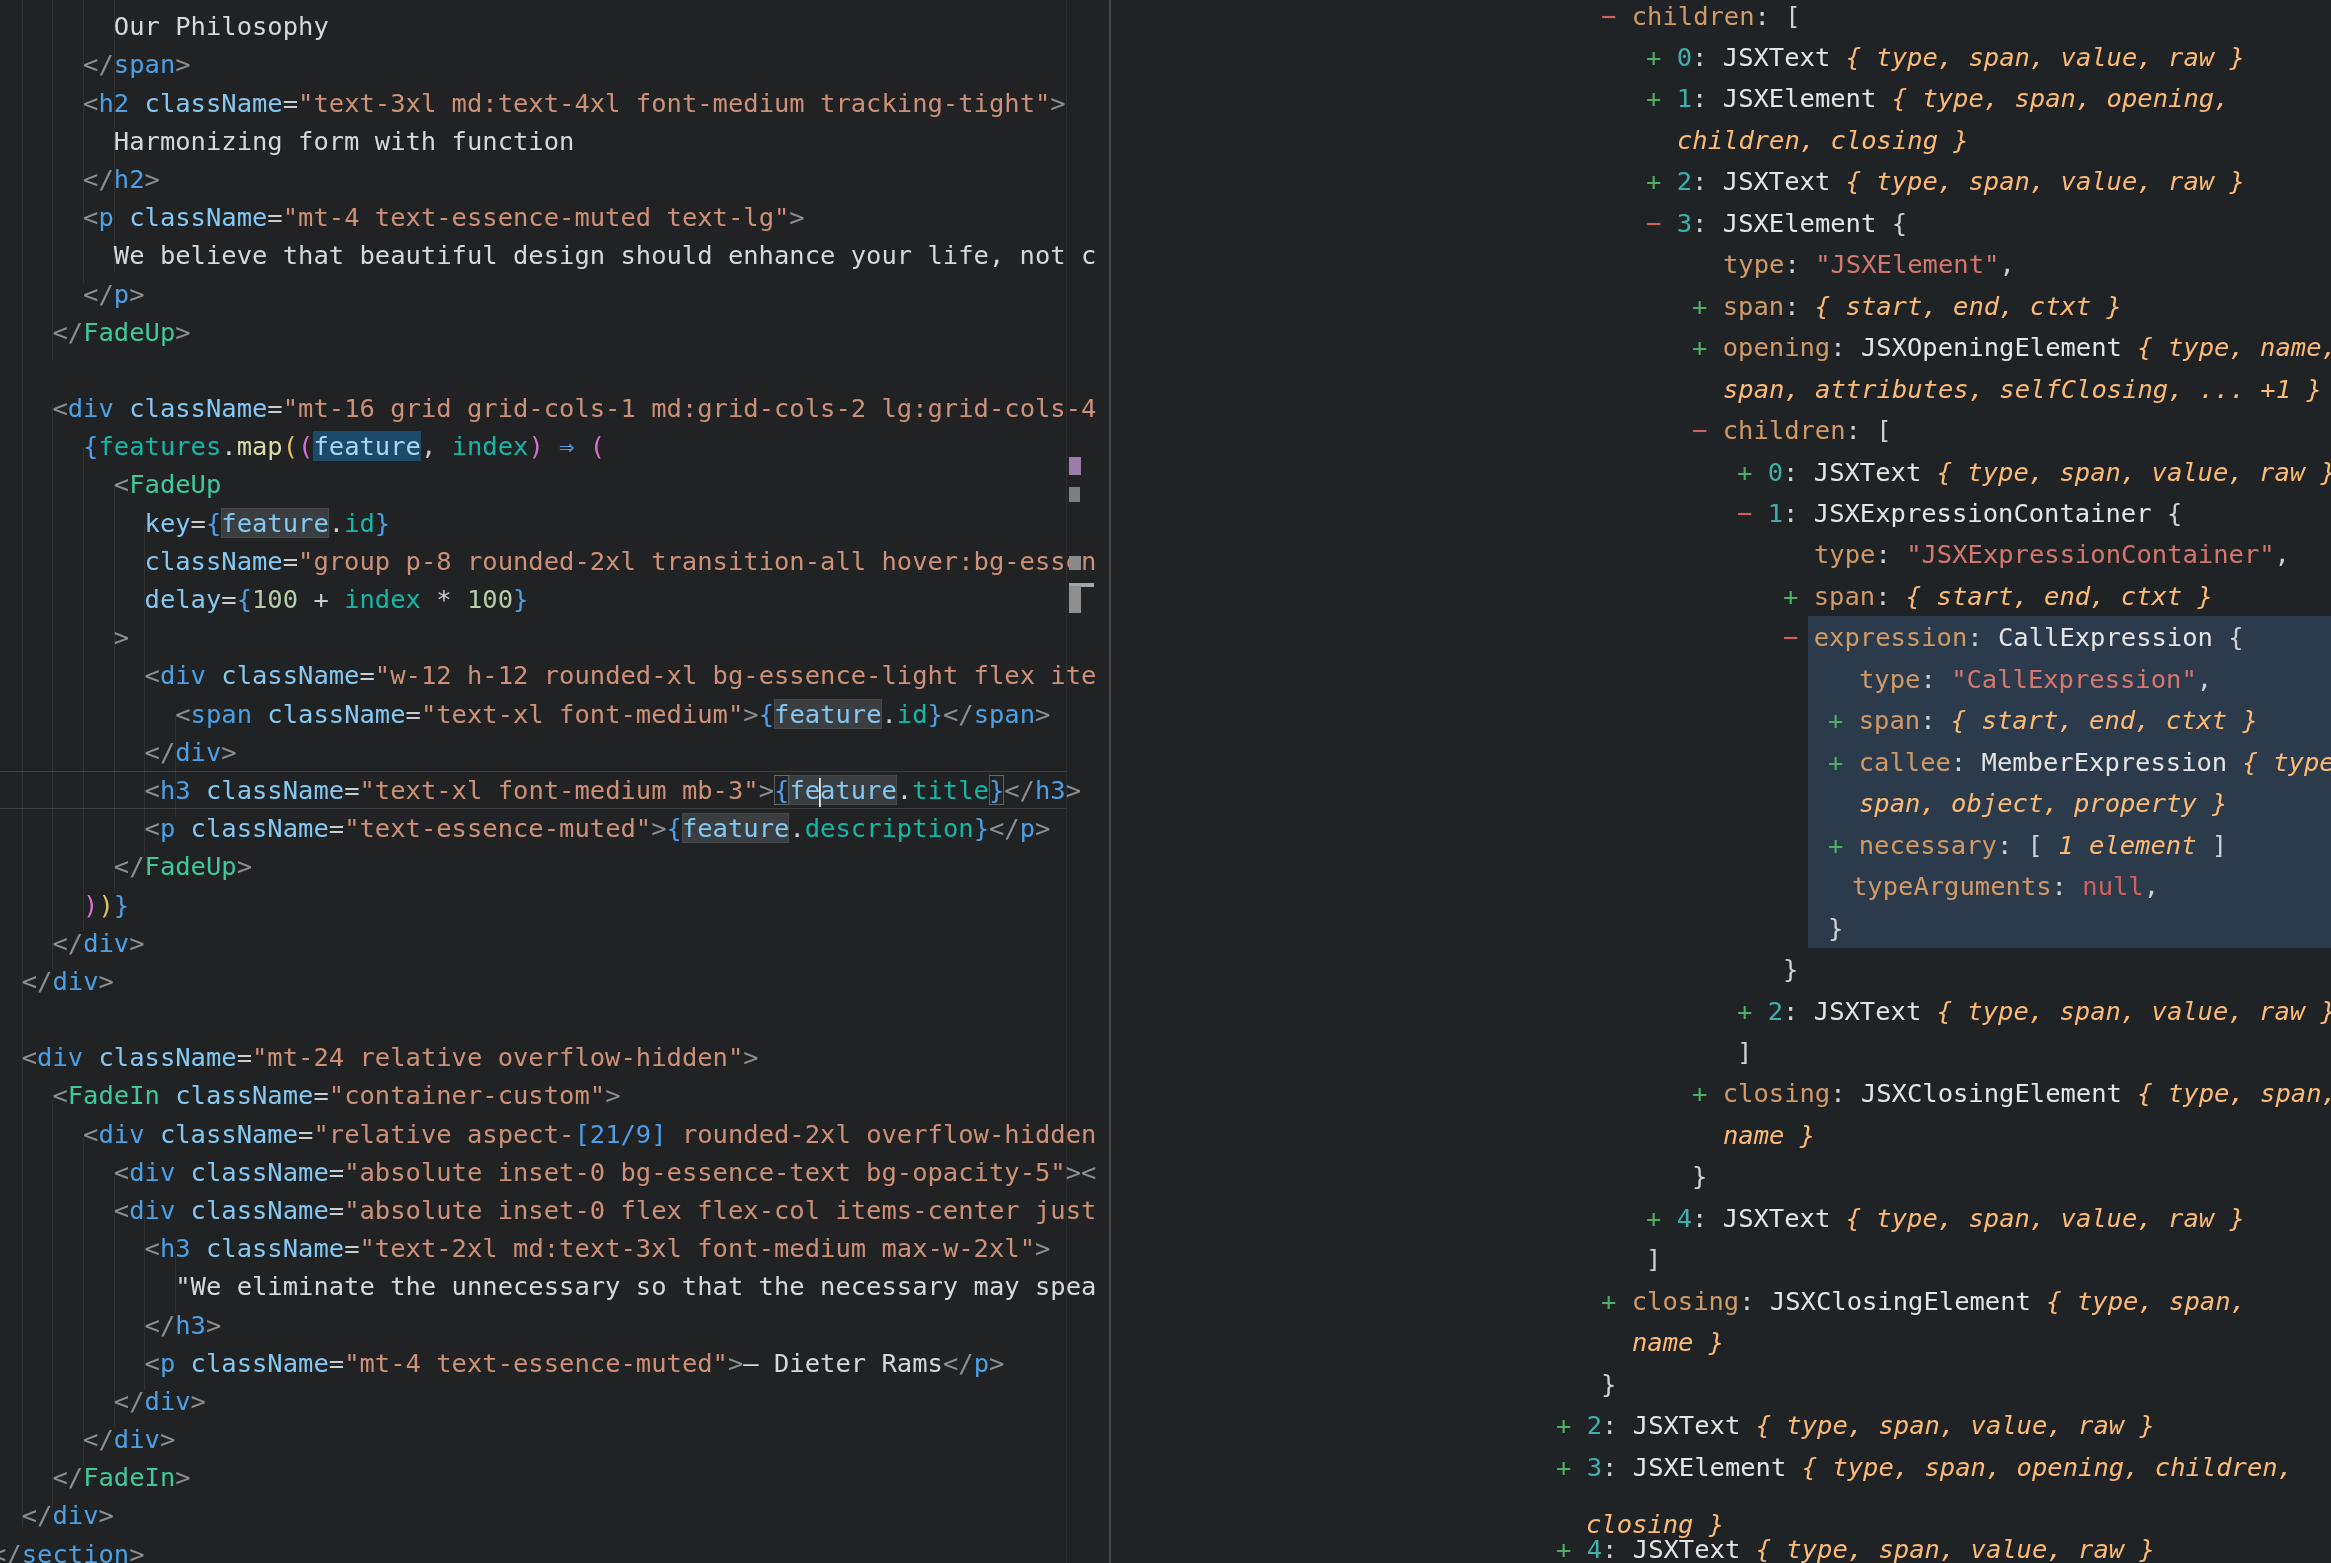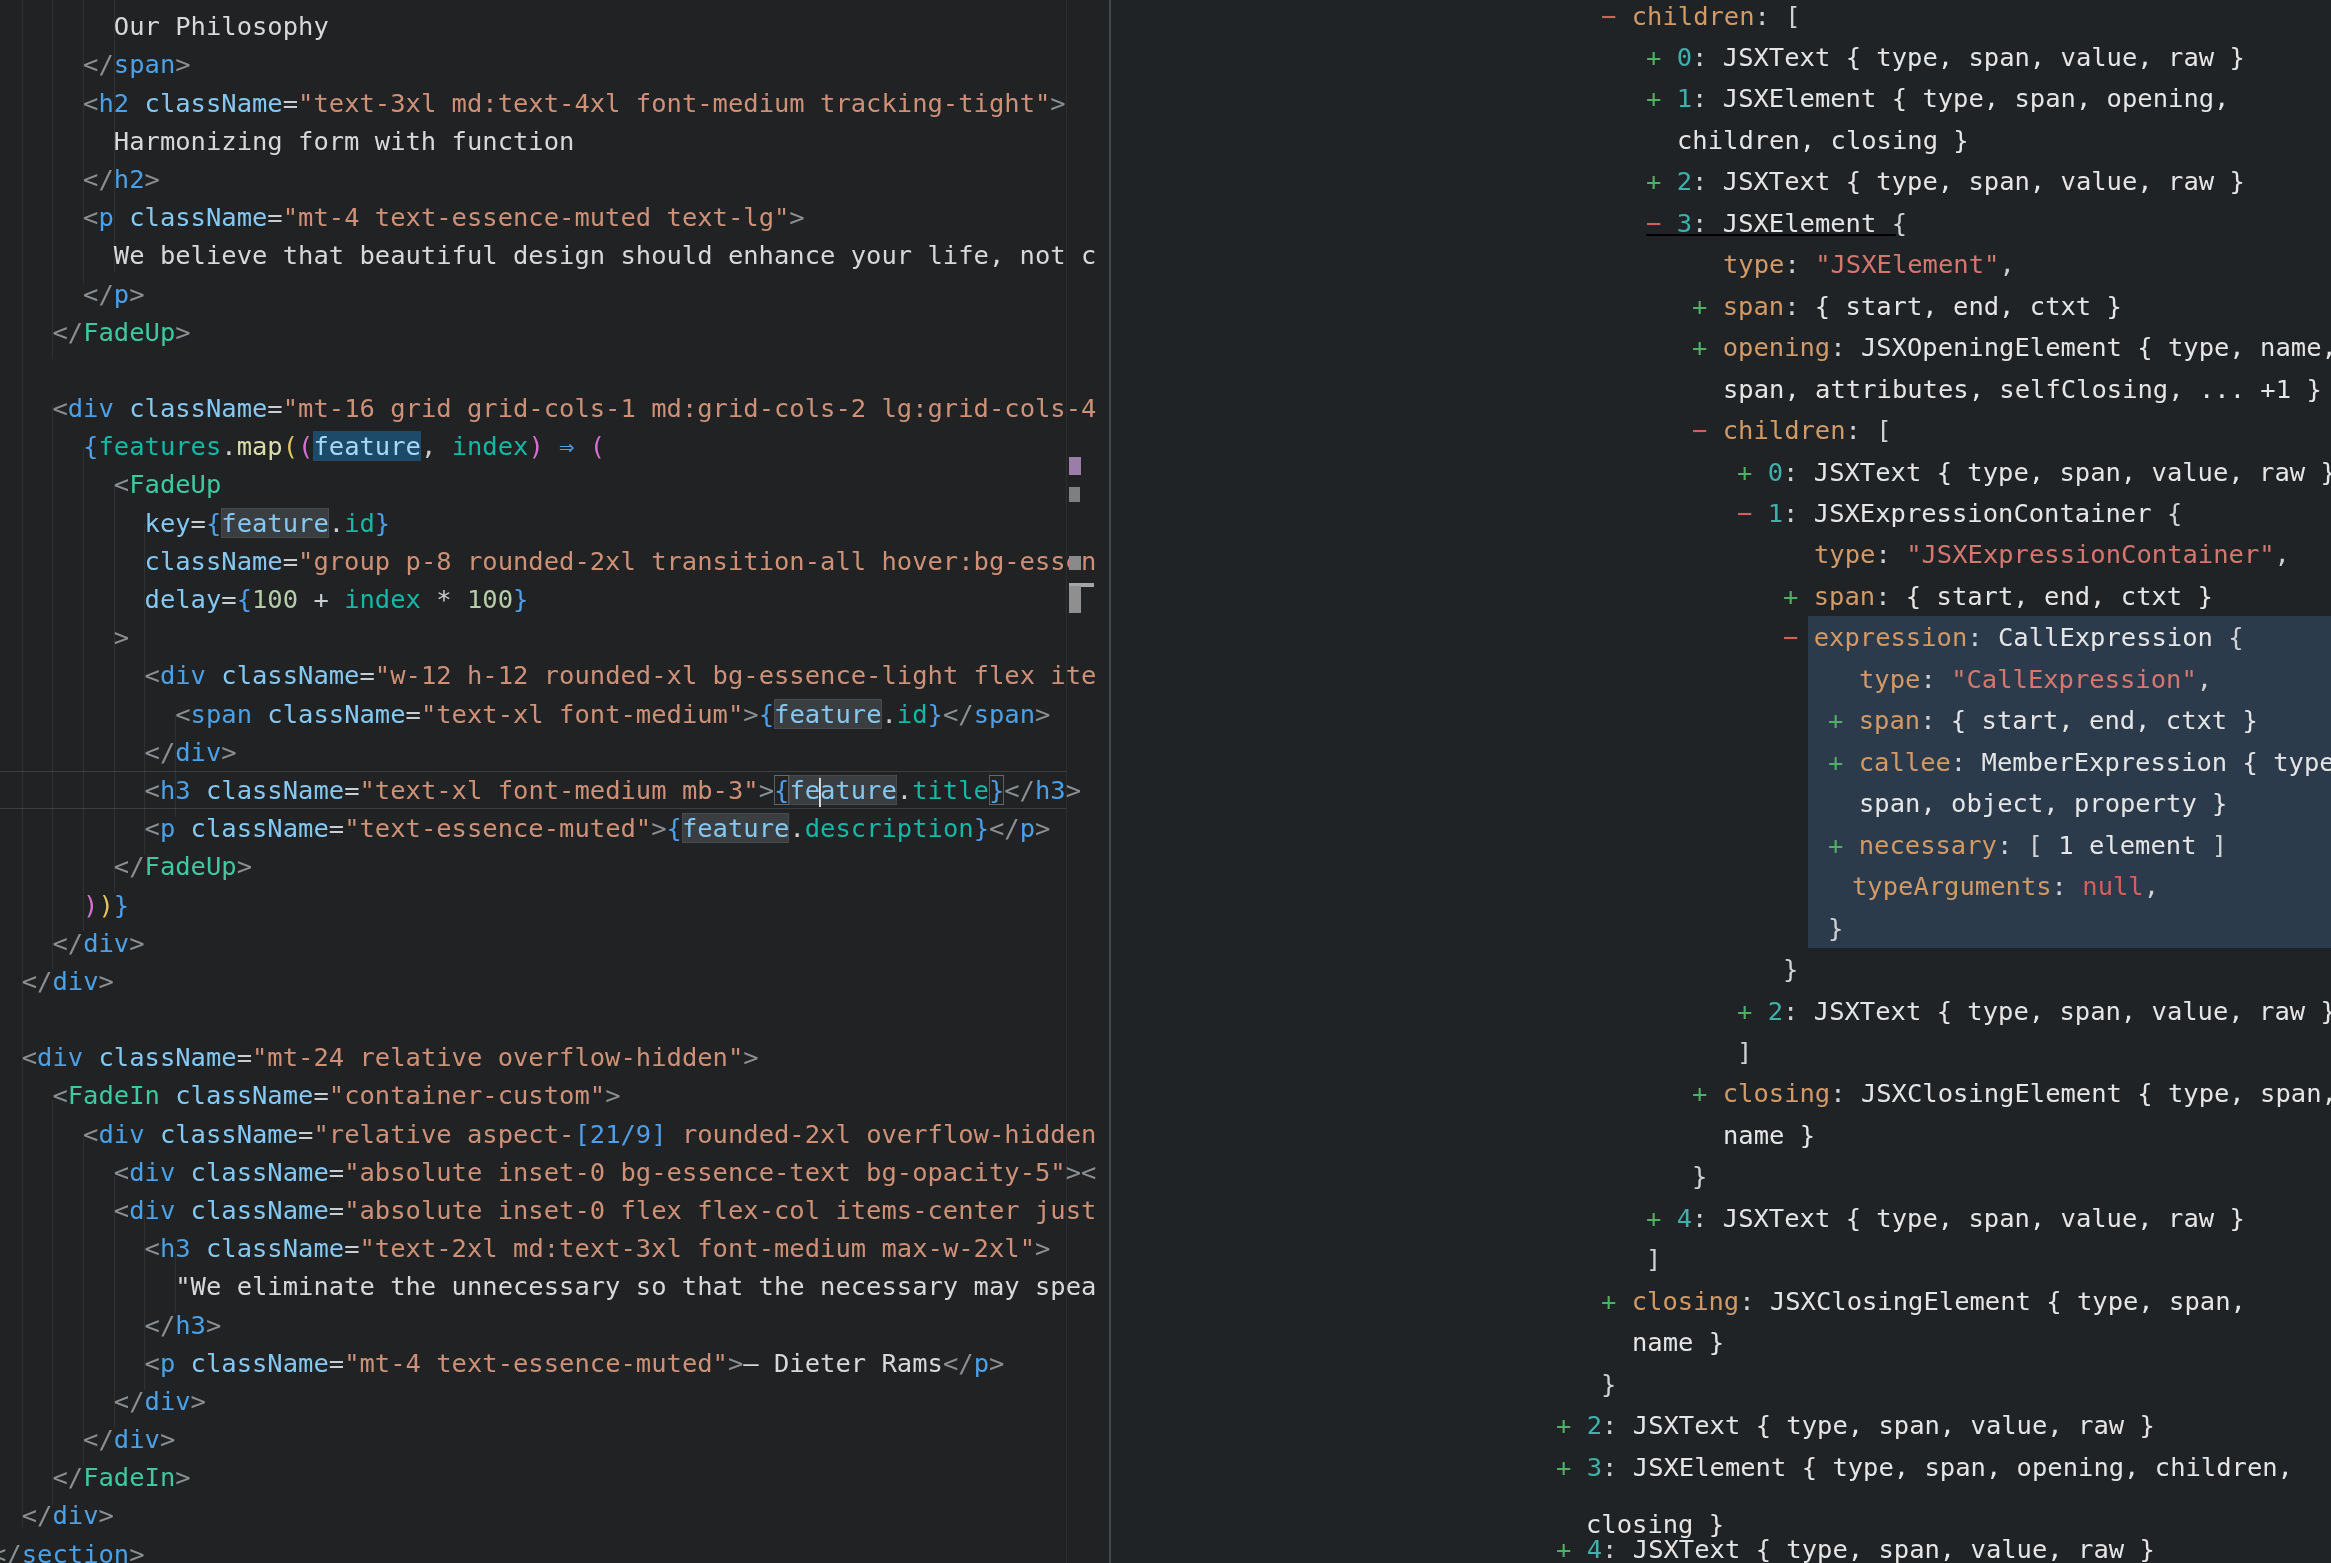--- a/index.html
+++ b/index.html
@@ -42,21 +42,21 @@
   
   #right-panel{position:absolute;left:1111px;top:0;width:1220px;height:1564px;overflow:hidden;background:#202326;}
   #ast-highlight{position:absolute;background:#2c3b4b;}
   .ast-row{position:absolute;height:42px;line-height:42px;white-space:pre;font-size:25.5px;}
   .a-m{color:#d2605c}
   .a-p{color:#4fb065}
   .a-idx{color:#3fb0ac}
   .a-key{color:#d19a66}
   .a-pun{color:#cfd1d3}
   .a-typ{color:#e5e5e5}
-  .a-fld{color:#e5e5e5;}
+  .a-fld{color:#fdba74;font-style:italic}
   .a-str{color:#d4776e}
   .a-nul{color:#d2605c}
 </style>
 </head>
 <body>
 
 <div id="stage">
 
   <div id="left-panel">
     <div id="guides">
@@ -132,21 +132,21 @@
   <div id="divider"></div>
 
   <div id="right-panel">
     <div id="ast-highlight" style="left: 697px; top: 616px; height: 332px; width: 523px;"></div>
     <div id="ast-rows">
         <div class="ast-row" style="top: -5.5px; left: 490px;"><span class="a-m">− </span><span class="a-key">children</span><span class="a-pun">: [</span></div>
         <div class="ast-row" style="top: 36px; left: 535px;"><span class="a-p">+ </span><span class="a-idx">0</span><span class="a-pun">: </span><span class="a-typ">JSXText </span><span class="a-fld">{ type, span, value, raw }</span></div>
         <div class="ast-row" style="top: 77px; left: 535px;"><span class="a-p">+ </span><span class="a-idx">1</span><span class="a-pun">: </span><span class="a-typ">JSXElement </span><span class="a-fld">{ type, span, opening,</span></div>
         <div class="ast-row" style="top: 119px; left: 566px;"><span class="a-fld">children, closing }</span></div>
         <div class="ast-row" style="top: 160px; left: 535px;"><span class="a-p">+ </span><span class="a-idx">2</span><span class="a-pun">: </span><span class="a-typ">JSXText </span><span class="a-fld">{ type, span, value, raw }</span></div>
-        <div class="ast-row" style="top: 202px; left: 535px; text-decoration: underline;"><span class="a-m">− </span><span class="a-idx">3</span><span class="a-pun">: </span><span class="a-typ">JSXElement </span><span class="a-pun">{</span></div>
+        <div class="ast-row" style="top: 202px; left: 535px;"><span class="a-m">− </span><span class="a-idx">3</span><span class="a-pun">: </span><span class="a-typ">JSXElement </span><span class="a-pun">{</span></div>
         <div class="ast-row" style="top: 243px; left: 612px;"><span class="a-key">type</span><span class="a-pun">: </span><span class="a-str">"JSXElement"</span><span class="a-pun">,</span></div>
         <div class="ast-row" style="top: 285px; left: 581px;"><span class="a-p">+ </span><span class="a-key">span</span><span class="a-pun">: </span><span class="a-fld">{ start, end, ctxt }</span></div>
         <div class="ast-row" style="top: 326px; left: 581px;"><span class="a-p">+ </span><span class="a-key">opening</span><span class="a-pun">: </span><span class="a-typ">JSXOpeningElement </span><span class="a-fld">{ type, name,</span></div>
         <div class="ast-row" style="top: 368px; left: 612px;"><span class="a-fld">span, attributes, selfClosing, ... +1 }</span></div>
         <div class="ast-row" style="top: 409px; left: 581px;"><span class="a-m">− </span><span class="a-key">children</span><span class="a-pun">: [</span></div>
         <div class="ast-row" style="top: 451px; left: 626px;"><span class="a-p">+ </span><span class="a-idx">0</span><span class="a-pun">: </span><span class="a-typ">JSXText </span><span class="a-fld">{ type, span, value, raw }</span></div>
         <div class="ast-row" style="top: 492px; left: 626px;"><span class="a-m">− </span><span class="a-idx">1</span><span class="a-pun">: </span><span class="a-typ">JSXExpressionContainer </span><span class="a-pun">{</span></div>
         <div class="ast-row" style="top: 533px; left: 703px;"><span class="a-key">type</span><span class="a-pun">: </span><span class="a-str">"JSXExpressionContainer"</span><span class="a-pun">,</span></div>
         <div class="ast-row" style="top: 575px; left: 672px;"><span class="a-p">+ </span><span class="a-key">span</span><span class="a-pun">: </span><span class="a-fld">{ start, end, ctxt }</span></div>
         <div class="ast-row" style="top: 616px; left: 672px;"><span class="a-m">− </span><span class="a-key">expression</span><span class="a-pun">: </span><span class="a-typ">CallExpression </span><span class="a-pun">{</span></div>

